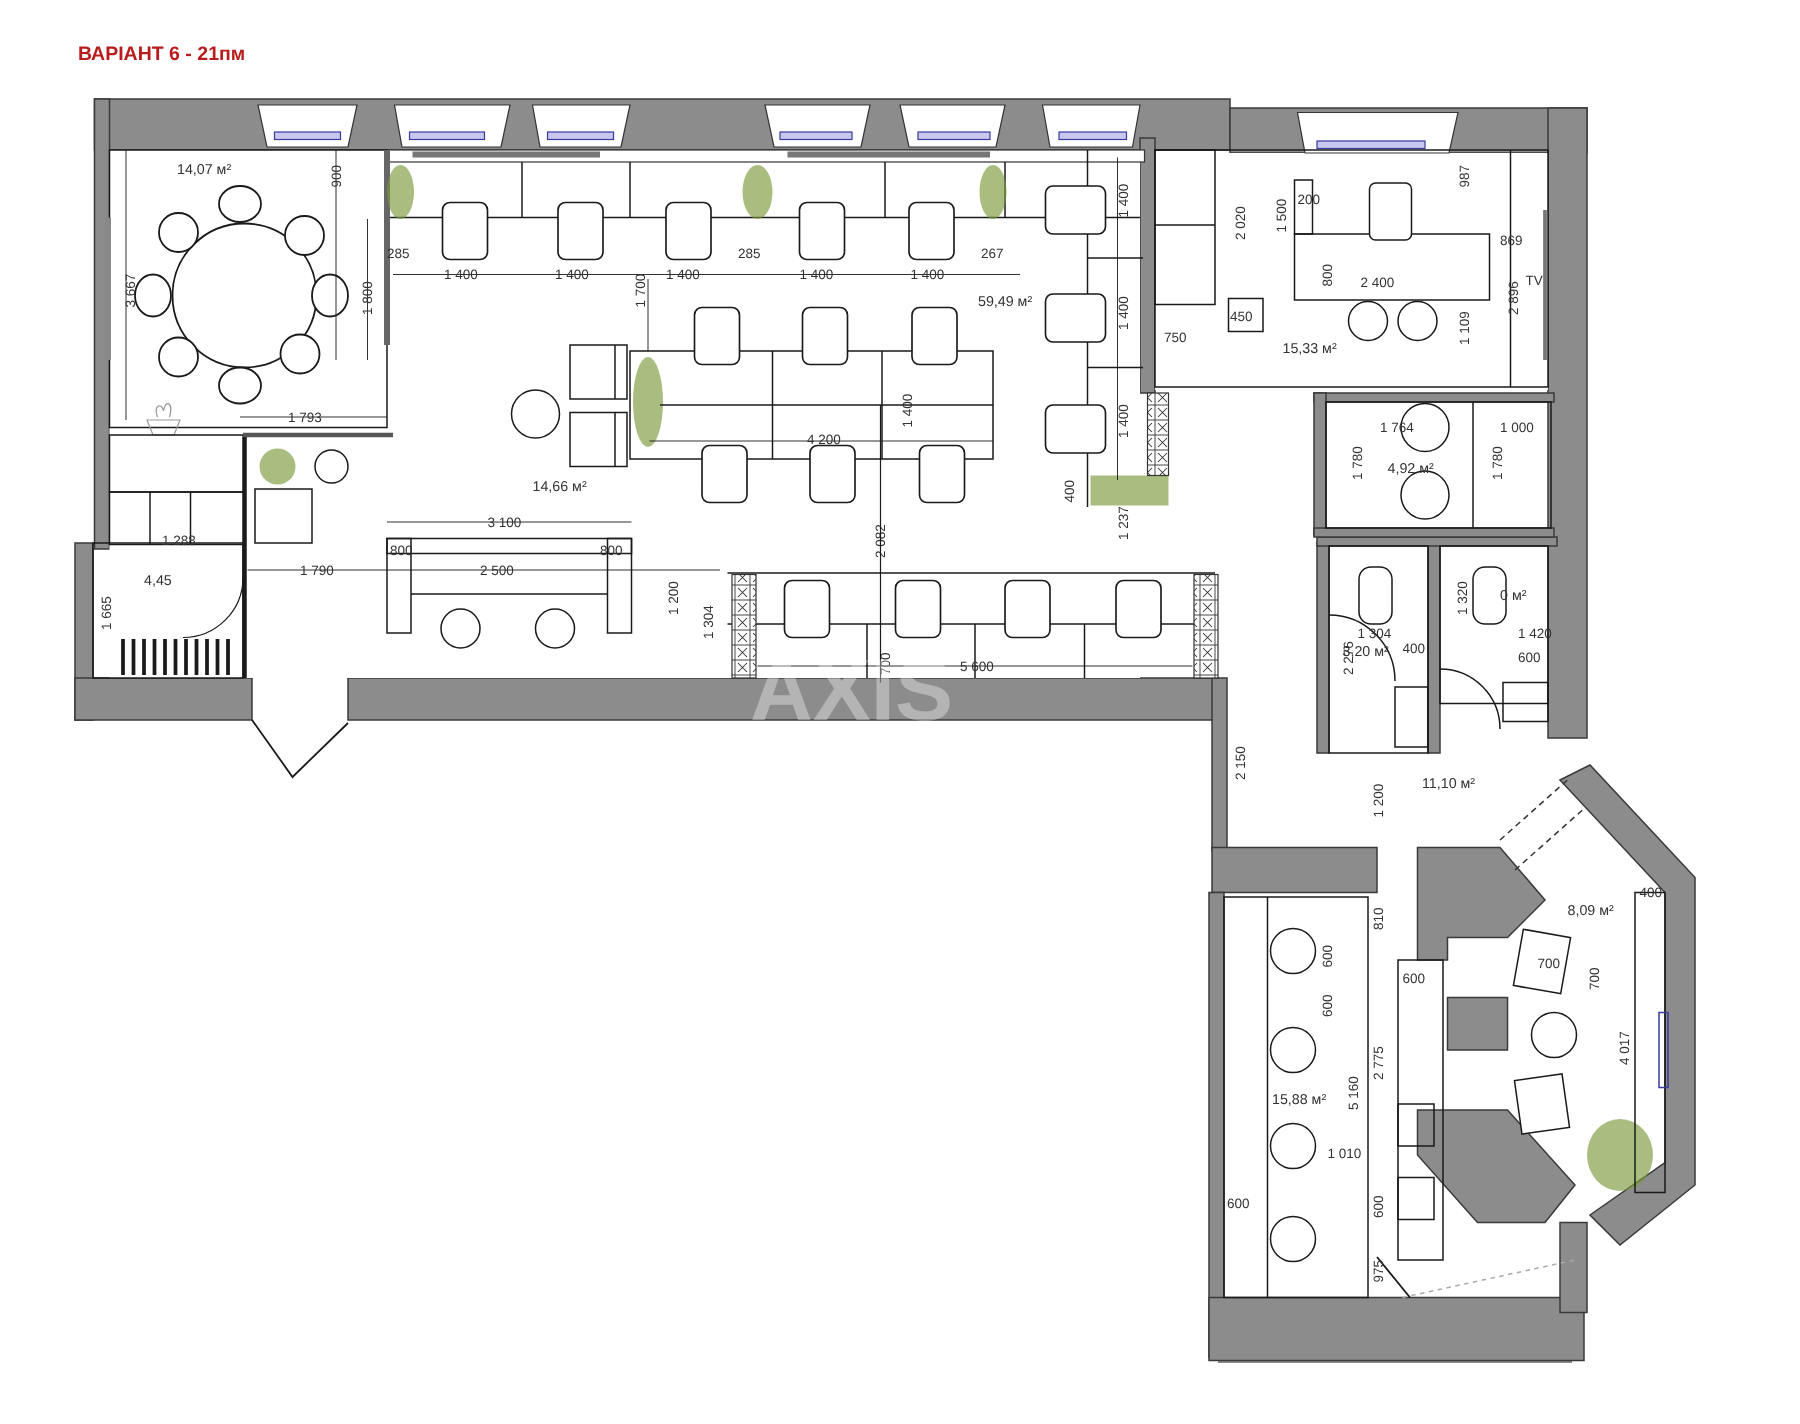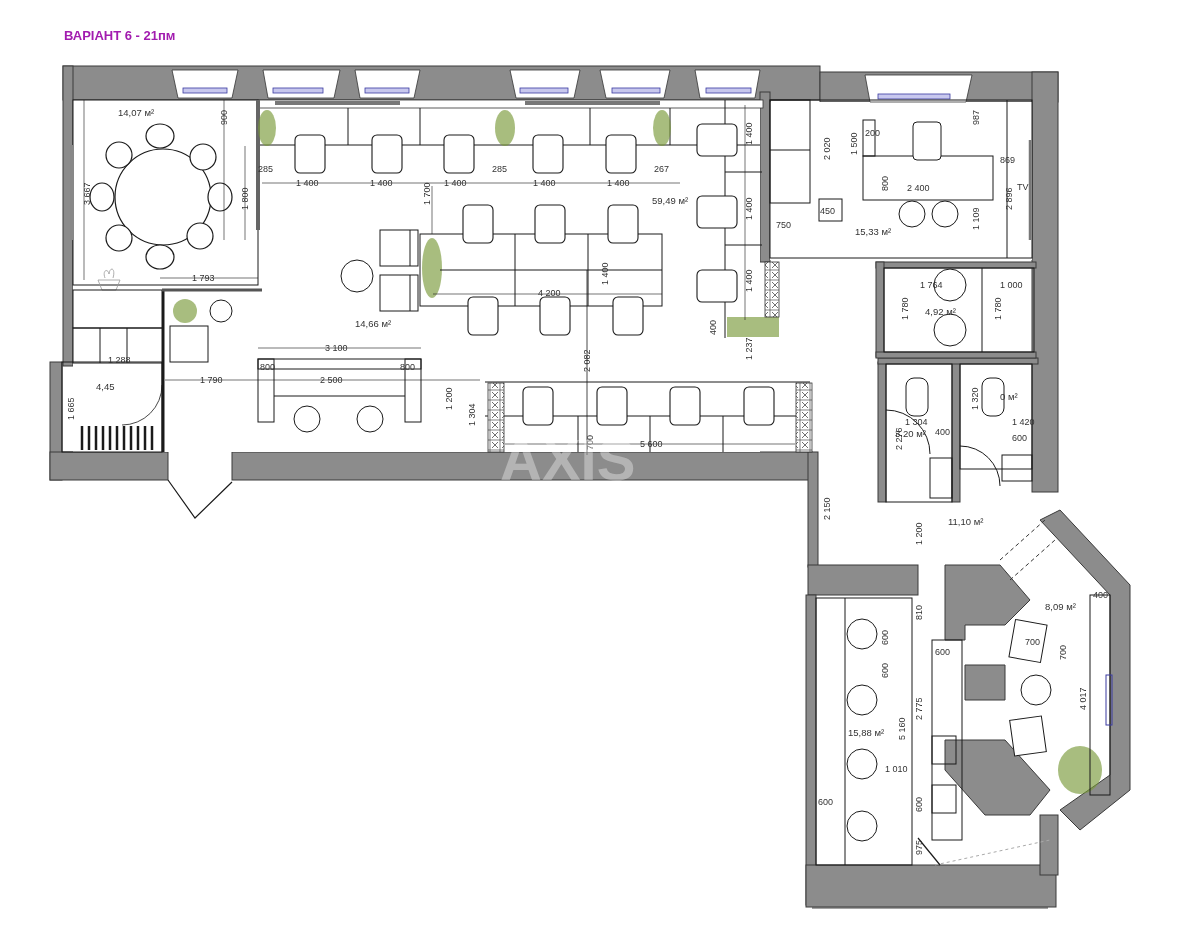--- a/index.html
+++ b/index.html
@@ -1,17 +1,17 @@
 <!DOCTYPE html>
 <html><head>
 <meta charset="utf-8">
 <style>
   html,body{margin:0;padding:0;background:#ffffff;}
   body{width:1200px;height:949px;position:relative;overflow:hidden;font-family:"Liberation Sans",sans-serif;}
-  .title{position:absolute;left:64px;top:28px;font-weight:bold;font-size:13px;color:#a21caf;}
+  .title{position:absolute;left:52px;top:28px;font-weight:bold;font-size:13px;color:#b91c1c;}
   svg{position:absolute;left:0;top:0;}
   .lbl{font-family:"Liberation Sans",sans-serif;font-size:9px;fill:#333;}
   .area{font-family:"Liberation Sans",sans-serif;font-size:9.5px;fill:#333;}
   .wm{font-family:"Liberation Sans",sans-serif;font-size:58px;font-weight:bold;fill:#ffffff;opacity:0.35;}
 </style>
 </head>
 <body>
 
 <div class="title">ВАРІАНТ 6 - 21пм</div>
 

